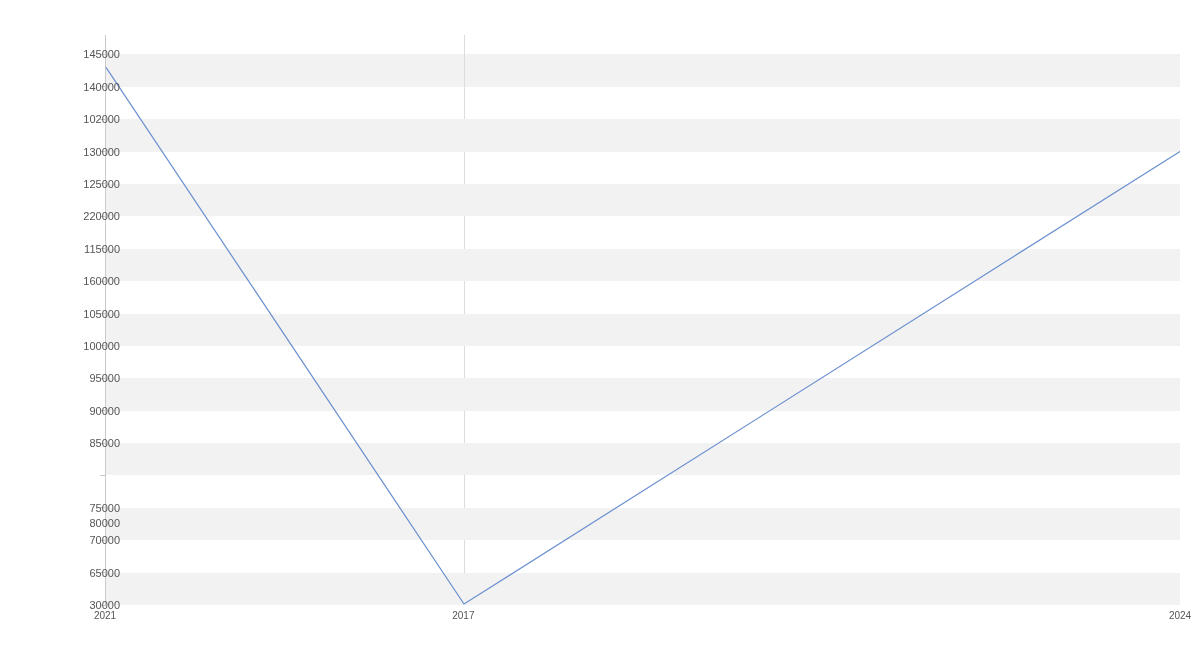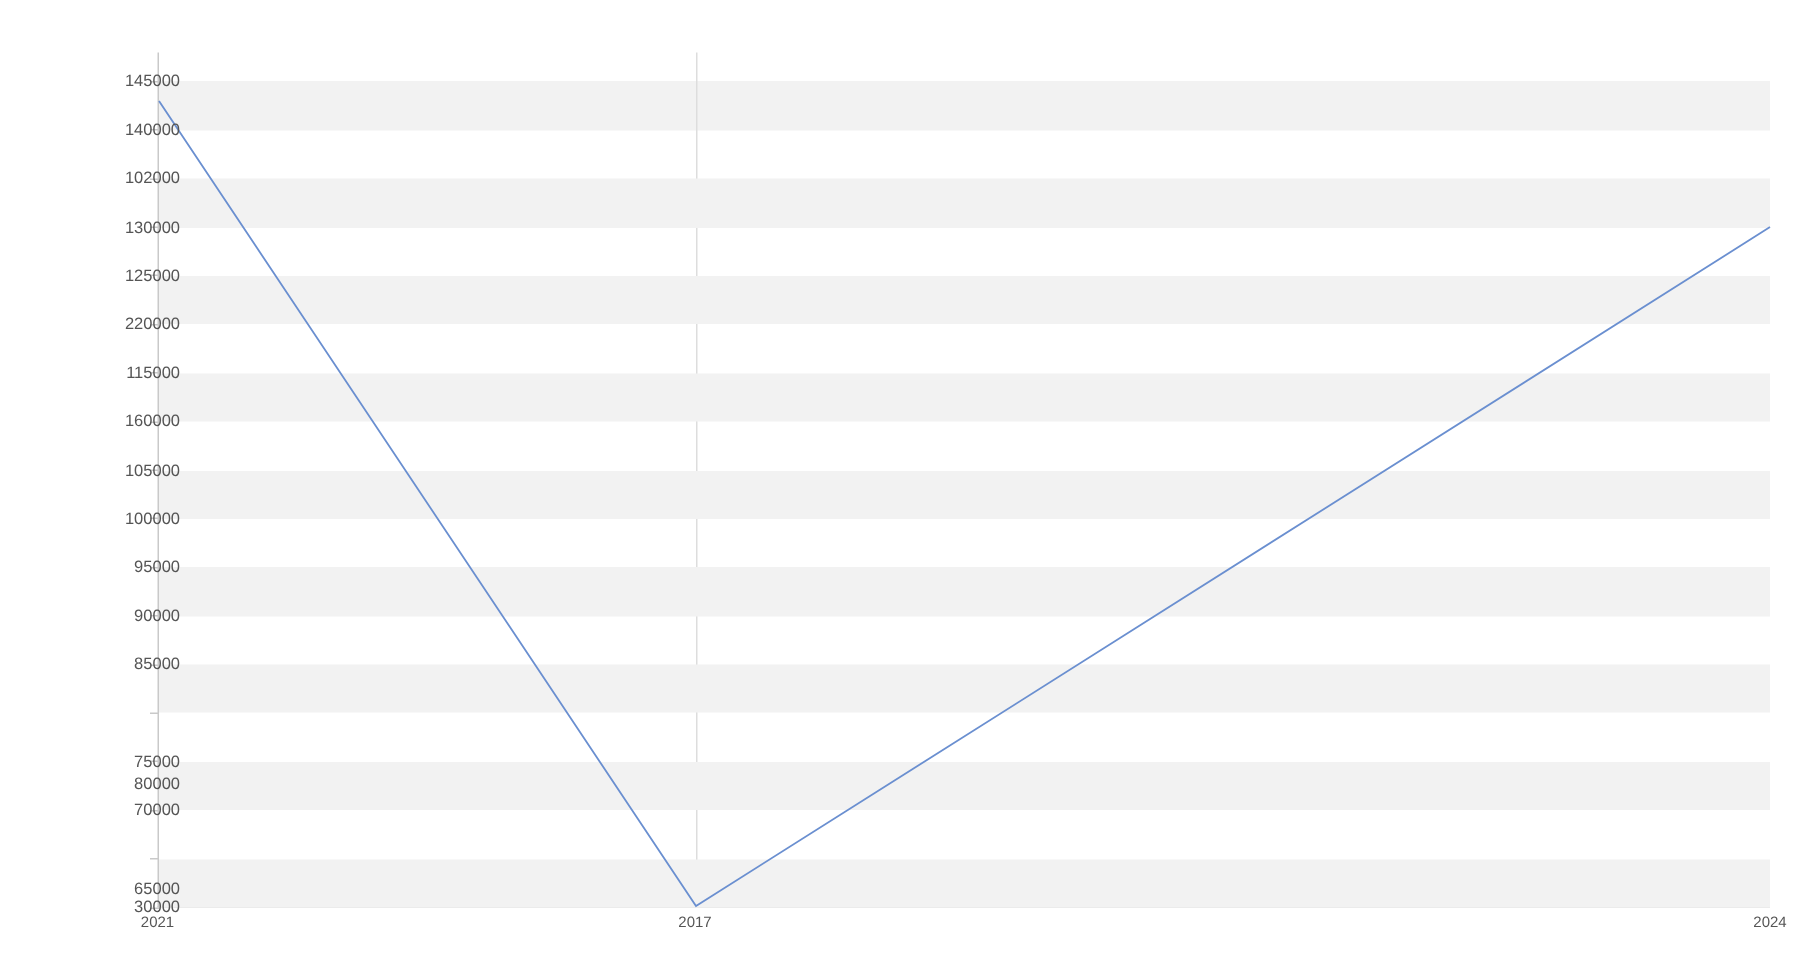--- a/index.html
+++ b/index.html
@@ -111,21 +111,21 @@
       <div class="y-tick" style="top: 245.636px; left: -6px;"></div>
       <div class="y-tick" style="top: 213.25px; left: -6px;"></div>
       <div class="y-tick" style="top: 180.864px; left: -6px;"></div>
       <div class="y-tick" style="top: 148.477px; left: -6px;"></div>
       <div class="y-tick" style="top: 116.091px; left: -6px;"></div>
       <div class="y-tick" style="top: 83.7045px; left: -6px;"></div>
       <div class="y-tick" style="top: 51.3182px; left: -6px;"></div>
       <div class="y-tick" style="top: 18.9318px; left: -6px;"></div>
     </div>
 <div class="y-label" style="top: 605px;">30000</div>
-    <div class="y-label" style="top: 572.614px; margin-top: 20px;">65000</div>
+    <div class="y-label" style="top: 572.614px;">65000</div>
     <div class="y-label" style="top: 540.227px;">70000</div>
     <div class="y-label" style="top: 507.841px;">75000</div>
     <div class="y-label" style="top: 475.455px; margin-top: 48px;">80000</div>
     <div class="y-label" style="top: 443.068px;">85000</div>
     <div class="y-label" style="top: 410.682px;">90000</div>
     <div class="y-label" style="top: 378.295px;">95000</div>
     <div class="y-label" style="top: 345.909px;">100000</div>
     <div class="y-label" style="top: 313.523px;">105000</div>
     <div class="y-label" style="top: 281.136px;">160000</div>
     <div class="y-label" style="top: 248.75px;">115000</div>

